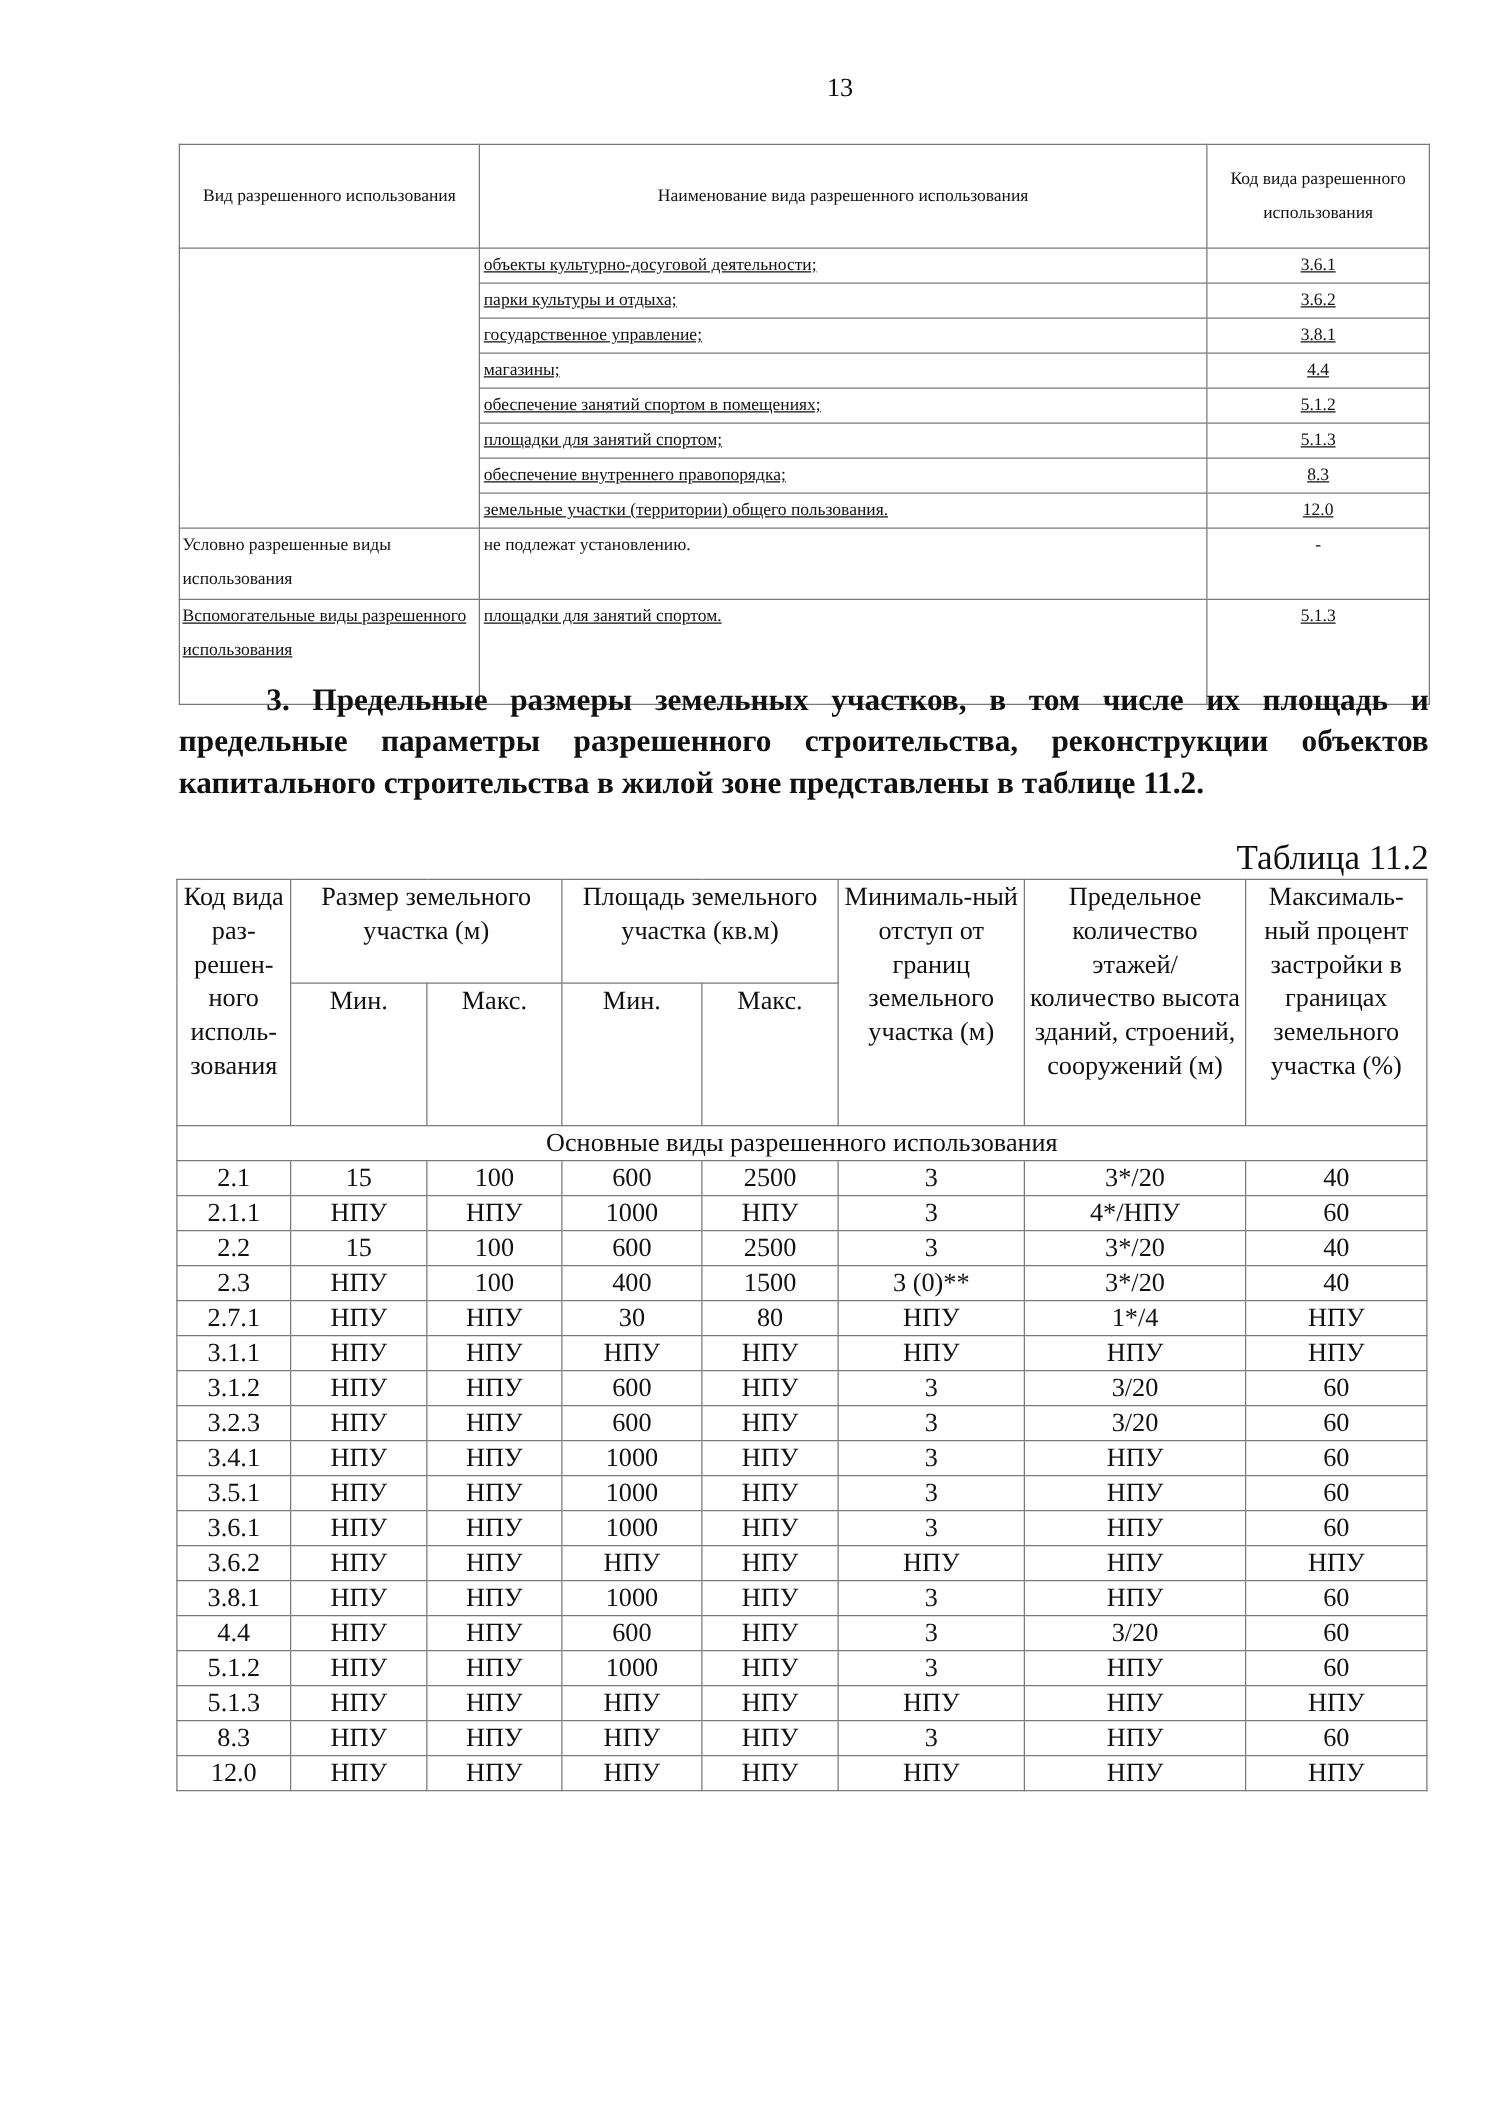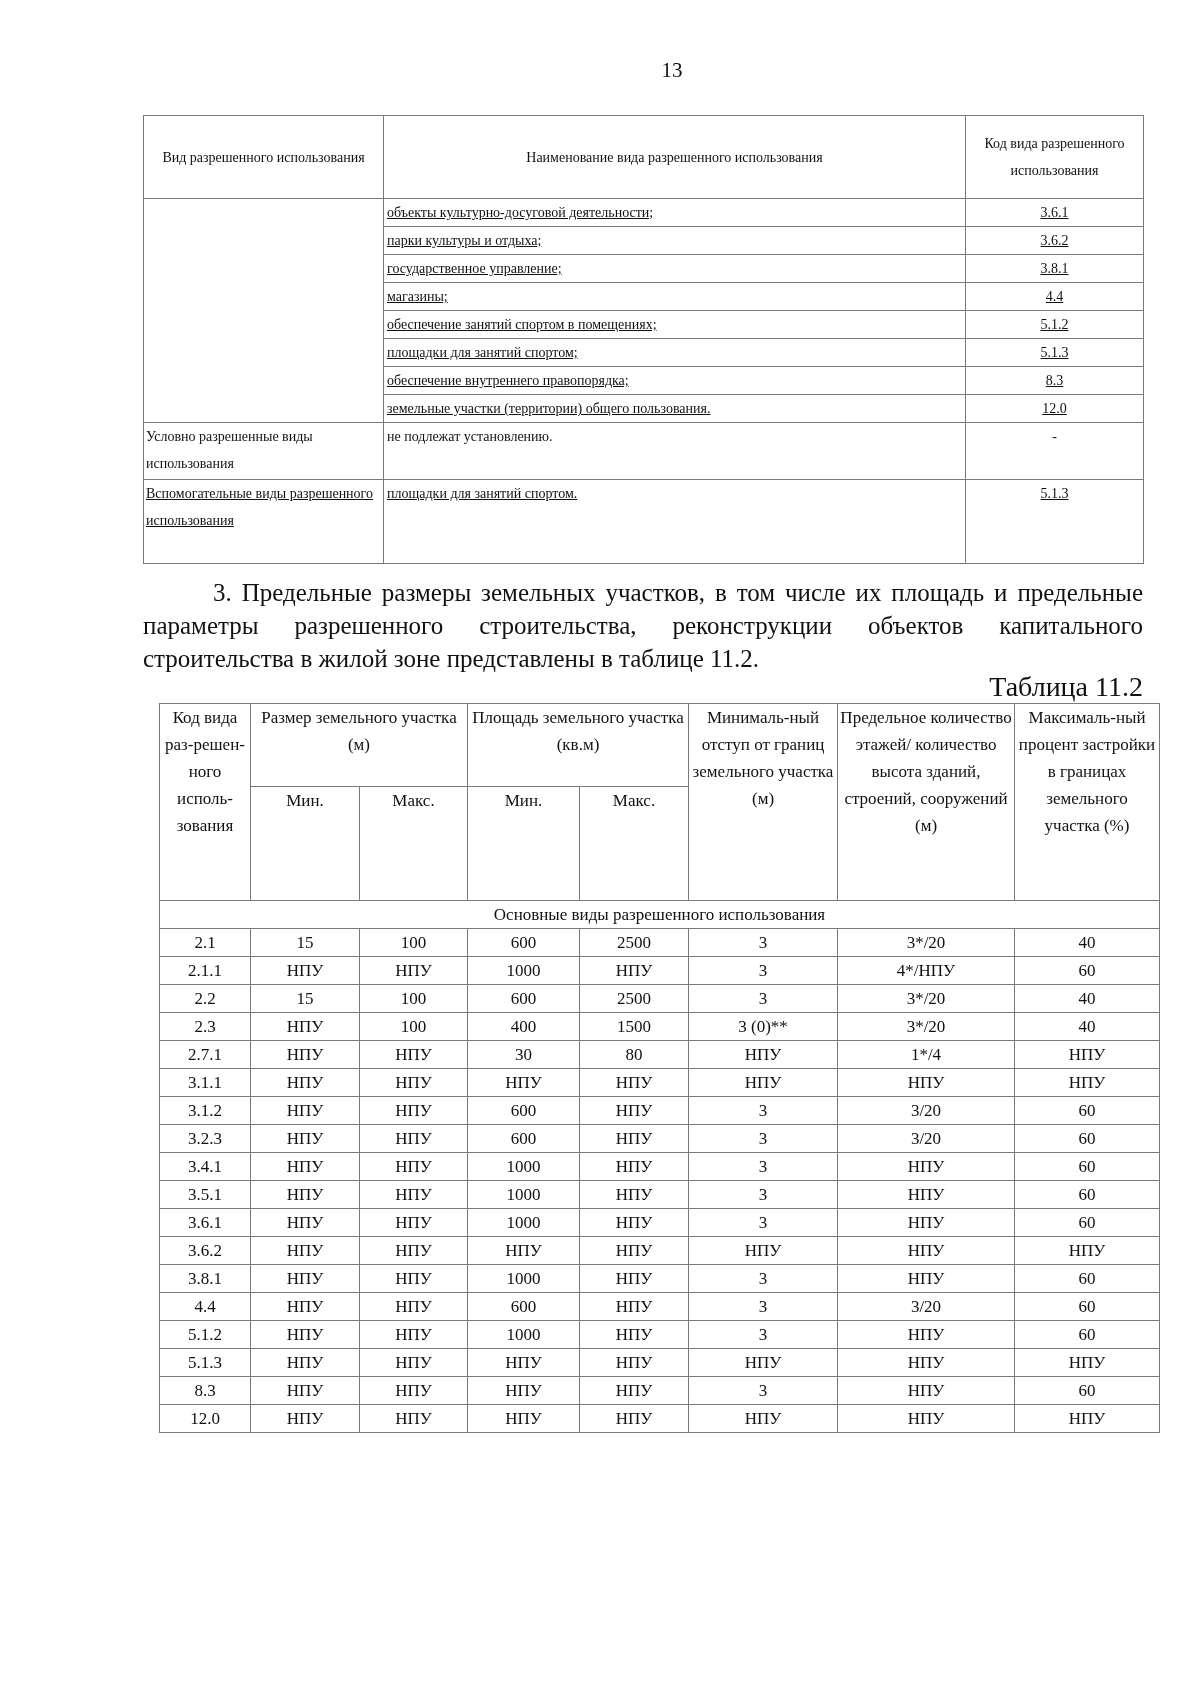--- a/index.html
+++ b/index.html
@@ -21,27 +21,27 @@
   #t1 th { text-align: center; vertical-align: middle; height: 82px; line-height: 27px; }
   #t1 td.name { text-align: left; white-space: nowrap; }
   #t1 td.code { text-align: center; }
   #t1 tr.item td { height: 27px; text-decoration: underline; }
   #t1 tr.cond td { height: 56px; }
   #t1 tr.aux td { height: 83px; text-decoration: underline; }
   #t1 td.kind { text-align: left; padding-left: 2px; }
 
   
   .para {
-    position: absolute; left: 143px; top: 576px; width: 1000px;
-    font-size: 25px; line-height: 33px; text-align: justify; text-indent: 70px;
+    position: absolute; left: 143px; top: 544px; width: 1000px;
+    font-size: 25px; line-height: 33px; text-align: justify; text-indent: 70px; font-weight: bold;
   }
   .tcap { position: absolute; left: 143px; top: 672px; width: 1000px; text-align: right; font-size: 28px; line-height: 30px; }
 
   
-  #t2 { left: 159px; top: 703px; width: 1000px; font-size: 17px; line-height: 27px; }
+  #t2 { left: 141px; top: 703px; width: 1000px; font-size: 21px; line-height: 27px; }
   #t2 th { text-align: center; vertical-align: top; padding: 0 2px; }
   #t2 td { text-align: center; vertical-align: middle; height: 27px; padding: 0 2px; white-space: nowrap; }
   #t2 tr.section td { height: 26px; }
   #t2 tr.hdr1 th { height: 82px; }
   #t2 tr.hdr2 th { height: 113px; }
 </style>
 </head>
 <body>
 
 <div class="page-num">13</div>

